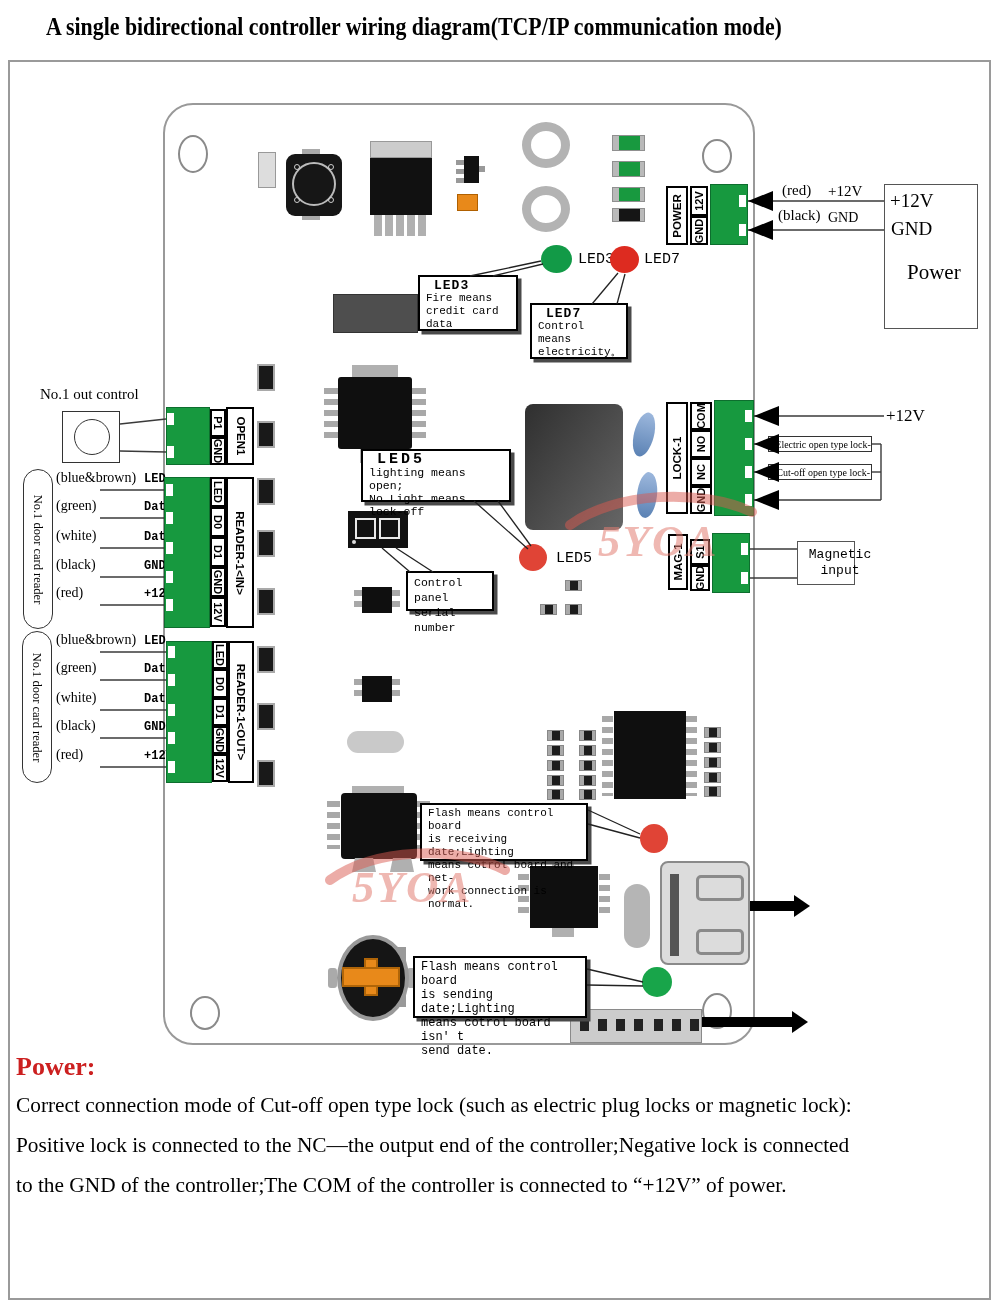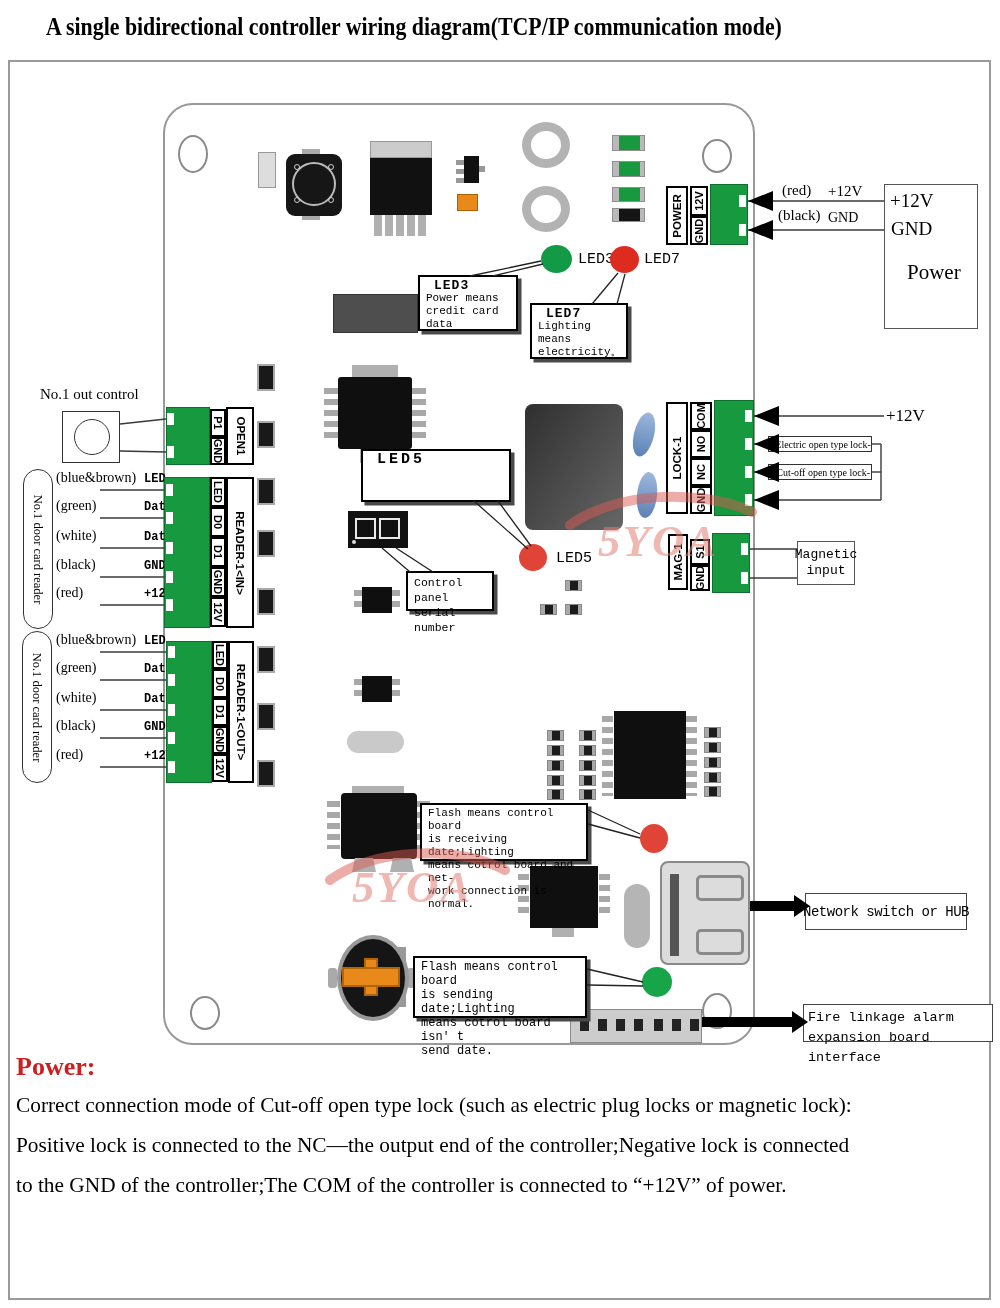--- a/index.html
+++ b/index.html
@@ -5,21 +5,21 @@
   * { margin:0; padding:0; box-sizing:border-box; }
   html,body { background:#fff; }
   body { font-family:"Liberation Sans",sans-serif; color:#000; }
   .page { position:relative; width:1000px; height:1308px; background:#fff; overflow:hidden; }
   .abs { position:absolute; }
   .title { position:absolute; left:46px; top:12px; font:bold 26px "Liberation Serif",serif;
            transform:scaleX(.84); transform-origin:left center; white-space:nowrap; }
   .frame { position:absolute; left:8px; top:60px; width:983px; height:1240px; border:2px solid #9a9a9a; }
   .board { position:absolute; left:163px; top:103px; width:592px; height:942px; border:2px solid #999; border-radius:30px; background:#fff; }
   .hole { position:absolute; border:2.5px solid #8a8a8a; border-radius:50%; background:#fff; }
-  .mono { font-family:"Liberation Mono",monospace; }
+  .mono { font-family:"Liberation Mono",monospace;margin-left:28px; }
   .serif { font-family:"Liberation Serif",serif; }
   .pre { white-space:pre-line; }
   .vbox { display:flex; align-items:center; justify-content:center; overflow:visible; }
   .cw  { transform:rotate(90deg); white-space:nowrap; }
   .ccw { transform:rotate(-90deg); white-space:nowrap; }
   .pinbox { position:absolute; background:#fff; border:2px solid #000; z-index:3;
             font:bold 11px "Liberation Sans",sans-serif; }
   .nbox { font-size:11.5px; }
   .term { position:absolute; background:#17993f; border:1px solid #0d6e2e; z-index:3; }
   .slot { position:absolute; width:7px; height:12px; background:#fff; z-index:4; }
@@ -343,39 +343,36 @@
     </div>
   <div class="rbox vbox" style="left:768px;top:464px;width:104px;height:16px;border-color:#333;z-index:3;">
       <span class="serif" style="font-size:10.5px;white-space:nowrap;transform:scaleX(.95);">+Cut-off open type lock-</span>
     </div>
 
   <div class="rbox vbox" style="left:797px;top:541px;width:58px;height:44px;">
       <span class="mono pre" style="font-size:13px;text-align:center;line-height:1.25;">Magnetic
 input</span>
     </div>
 
-  <div class="rbox vbox" style="left:805px;top:893px;width:162px;height:37px;border-color:#444;">
-      <span class="mono" style="font-size:14px;letter-spacing:-.5px;white-space:nowrap;">Network switch or HUB</span>
-    </div>
-
-  <div class="rbox" style="left:803px;top:1004px;width:190px;height:38px;border-color:#444;padding:2px 0 0 4px;"><span class="mono pre" style="font-size:13.5px;line-height:1.25;">Fire linkage alarm
-expansion board interface</span></div>
+
 
   <div class="callout" style="left:418px;top:275px;width:100px;height:56px;font-size:11px;line-height:13px;">
     <div class="t" style="font-size:13px;letter-spacing:1px;">LED3</div>
-    <div class="pre">Power means
+    <div class="pre">Fire means
 credit card data</div>
   </div>
   <div class="callout" style="left:530px;top:303px;width:98px;height:56px;font-size:11px;line-height:13px;">
     <div class="t" style="font-size:13px;letter-spacing:1px;">LED7</div>
-    <div class="pre">Lighting means
+    <div class="pre">Control means
 electricity。</div>
   </div>
   <div class="callout" style="left:361px;top:449px;width:150px;height:53px;font-size:11.5px;line-height:13px;">
     <div class="t">LED5</div>
+    <div class="pre">lighting means open;
+No Light means lock-off</div>
   </div>
   <div class="callout pre" style="left:406px;top:571px;width:88px;height:40px;font-size:11.5px;line-height:15px;">Control panel
 serial number</div>
   <div class="callout pre" style="left:420px;top:803px;width:168px;height:58px;font-size:11px;line-height:13px;">Flash means control board
 is receiving date;Lighting
 means cotrol board and net-
 work connection is normal.</div>
   <div class="callout pre" style="left:413px;top:956px;width:174px;height:62px;font-size:12px;line-height:14px;">Flash means control board
 is sending date;Lighting
 means cotrol board isn' t

